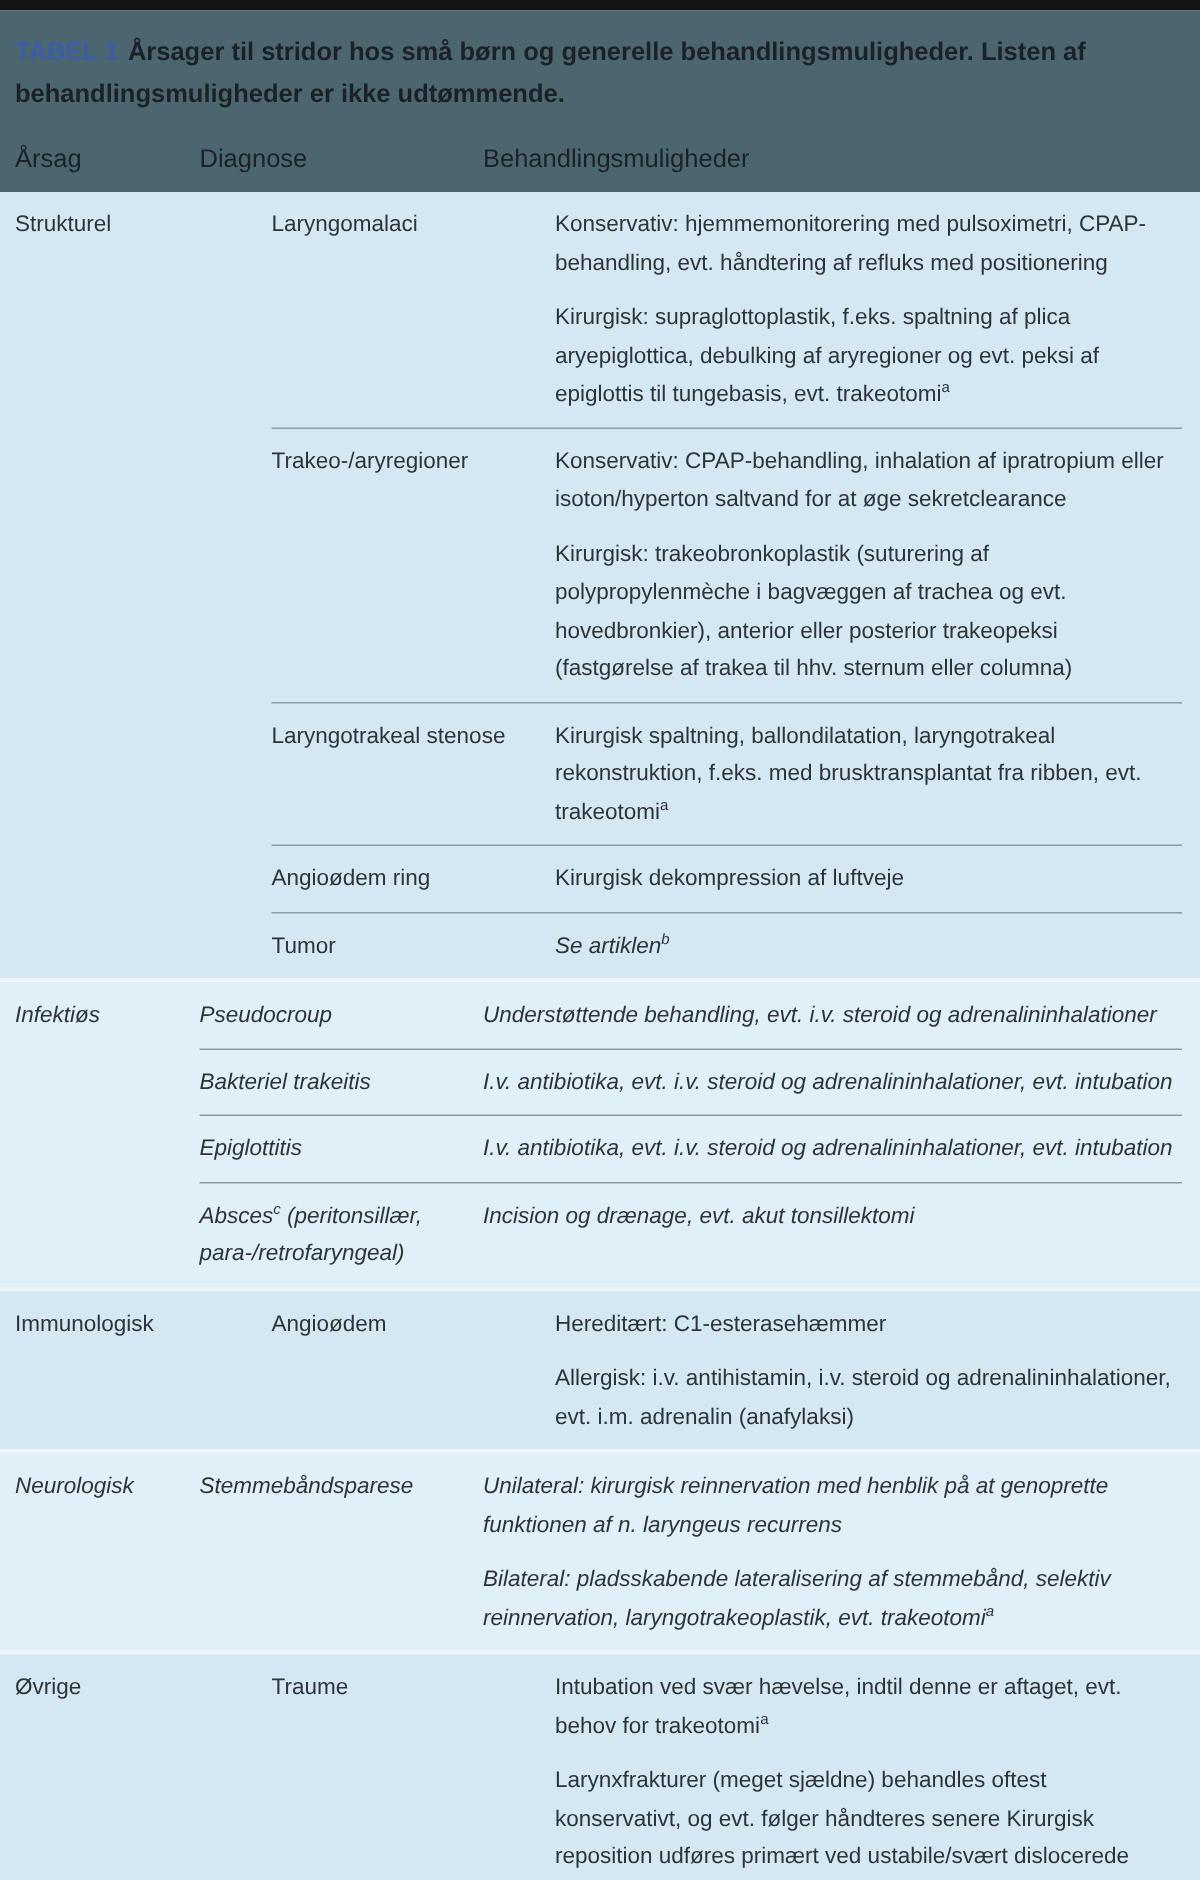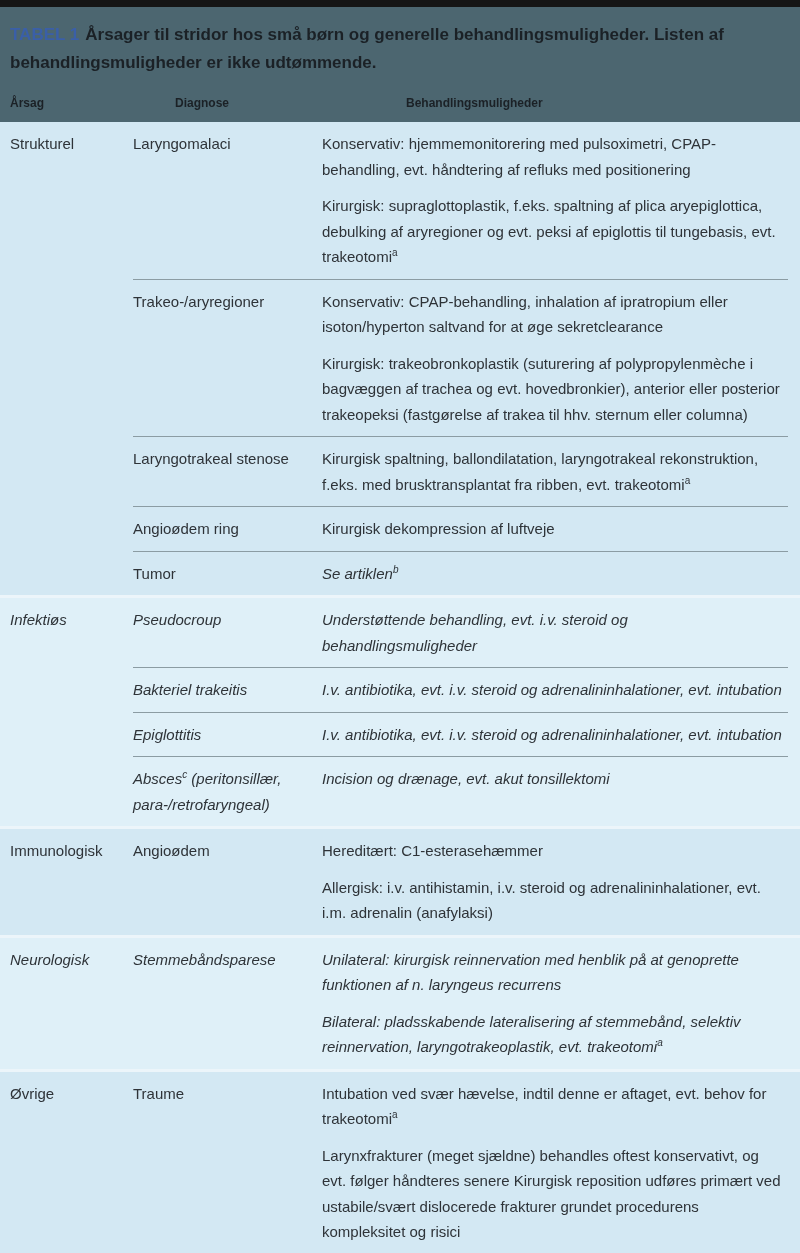--- a/index.html
+++ b/index.html
@@ -8,28 +8,28 @@
     --row_divider:#8b9ca3; --section_divider:#ecf5fa;
   }
   *{box-sizing:border-box; margin:0; padding:0;}
   html,body{background:#fff;}
   body{width:800px; font-family:"Liberation Sans", sans-serif; color:var(--body_text);}
   .frame-bar{height:7px; background:var(--frame_bar);}
 
   .band{background:var(--band_bg); color:var(--band_text);}
   .band-title{padding:14px 14px 20px 10px; font-size:17px; font-weight:bold; line-height:1.62;}
   .band-title .tag{color:var(--tag_blue); margin-right:6px;margin-top:44px;}
-  .col-headers{display:flex; padding:0 0 12px 10px; font-size:12px; font-weight:bold;gap:42px;}
+  .col-headers{display:flex; padding:0 0 12px 10px; font-size:17px; font-weight:normal;}
   .col-h1{width:123px; flex-shrink:0;}
   .col-h2{width:189px; flex-shrink:0;}
   .col-h3{flex:1;}
 
   .tbody{font-size:15px; line-height:1.7;}
   .section{display:flex; padding-left:10px;}
-  .section.tone-a{background:var(--section_bg_a);}
+  .section.tone-a{background:var(--section_bg_a);gap:48px;}
   .section.tone-b{background:var(--section_bg_b);font-style:italic;}
   .section + .section{border-top:3px solid var(--section_divider);}
   .cause{width:123px; flex-shrink:0; padding-top:9px;}
   .rows{flex:1; margin-right:12px;}
   .row{display:flex;}
   .row + .row{border-top:1px solid var(--row_divider);}
   .diag{width:189px; flex-shrink:0; padding:9px 10px 9px 0;}
   .treat{flex:1; padding:9px 4px 9px 0;}
   .para + .para{margin-top:11px;}
   .para.italic{font-style:italic;}
@@ -89,21 +89,21 @@
             </div>
           </div>
         </div>
       </div>
       <div class="section tone-b">
         <div class="cause">Infektiøs</div>
         <div class="rows">
           <div class="row">
             <div class="diag"><span>Pseudocroup</span></div>
             <div class="treat">
-              <p class="para"><span>Understøttende behandling, evt. i.v. steroid og behandlingsmuligheder</span></p>
+              <p class="para"><span>Understøttende behandling, evt. i.v. steroid og adrenalininhalationer</span></p>
             </div>
           </div>
           <div class="row">
             <div class="diag"><span>Bakteriel trakeitis</span></div>
             <div class="treat">
               <p class="para"><span>I.v. antibiotika, evt. i.v. steroid og adrenalininhalationer, evt. intubation</span></p>
             </div>
           </div>
           <div class="row">
             <div class="diag"><span>Epiglottitis</span></div>

